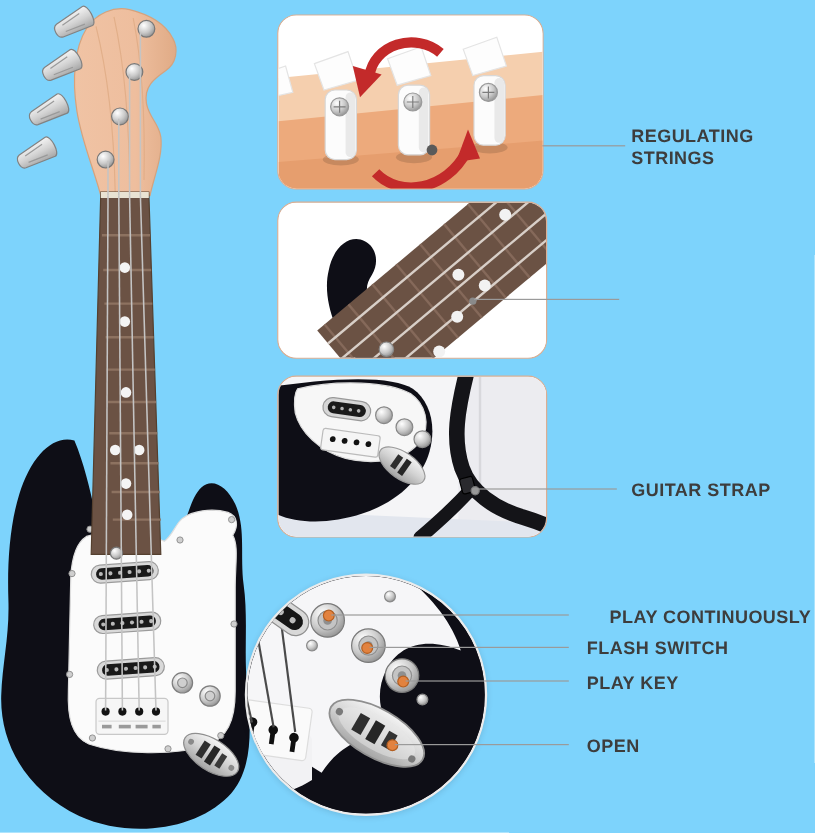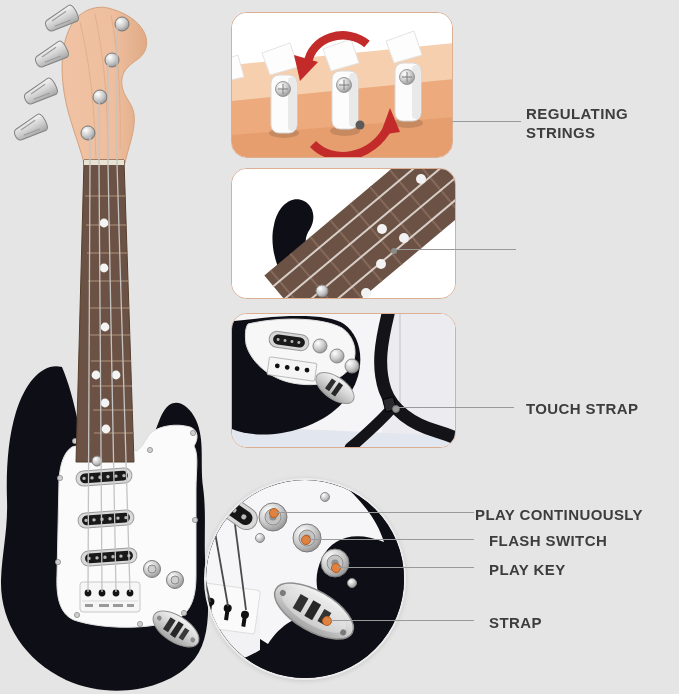--- a/index.html
+++ b/index.html
@@ -1,16 +1,16 @@
 <!DOCTYPE html>
 <html><head>
 <meta charset="utf-8">
 <style>
   html,body{margin:0;padding:0;background:#fff;}
-  #canvas{position:relative;width:679px;height:694px;background:#e5e5e5;overflow:hidden;
+  #canvas{position:relative;width:679px;height:694px;background:#7dd3fc;overflow:hidden;
           font-family:"Liberation Sans",sans-serif;}
   .crop{position:absolute;border:1.5px solid #dcae92;border-radius:16px;overflow:hidden;background:#fff;box-sizing:border-box;}
   #crop1{left:231px;top:12px;width:222px;height:146px;}
   #crop2{left:231px;top:168px;width:225px;height:131px;}
   #crop3{left:231px;top:313px;width:225px;height:135px;}
   #circleCrop{position:absolute;left:204px;top:478px;width:202px;height:202px;border-radius:50%;
               overflow:hidden;border:2px solid #ececec;box-shadow:0 1px 5px rgba(0,0,0,.12);box-sizing:border-box;background:#0e0e16;}
   .callout-line{position:absolute;height:1.4px;background:#9a9a9a;z-index:5;}
   .flabel{position:absolute;color:#3d3d3d;font-weight:bold;font-size:15px;letter-spacing:.4px;
           white-space:nowrap;z-index:6;line-height:19px;}
@@ -408,19 +408,19 @@
 
   <div class="callout-line" style="left:452px;top:121px;width:69px;"></div>
   <div class="callout-line" style="left:395px;top:249px;width:121px;"></div>
   <div class="callout-line" style="left:396px;top:407px;width:118px;"></div>
   <div class="callout-line" style="left:276px;top:512px;width:198px;"></div>
   <div class="callout-line" style="left:308px;top:539px;width:166px;"></div>
   <div class="callout-line" style="left:338px;top:567px;width:136px;"></div>
   <div class="callout-line" style="left:329px;top:620px;width:145px;"></div>
 
   <div class="flabel wrap" style="left:526px;top:104px;">REGULATING STRINGS</div>
-  <div class="flabel" style="left:526px;top:399px;">TOUCH STRAP</div>
-  <div class="flabel" style="left:475px;top:505px;">PLAY CONTINUOUSLY</div>
+  <div class="flabel" style="left:526px;top:399px;">GUITAR STRAP</div>
+  <div class="flabel" style="left:508px;top:505px;">PLAY CONTINUOUSLY</div>
   <div class="flabel" style="left:489px;top:531px;">FLASH SWITCH</div>
   <div class="flabel" style="left:489px;top:560px;">PLAY KEY</div>
-  <div class="flabel" style="left:489px;top:613px;">STRAP</div>
+  <div class="flabel" style="left:489px;top:613px;">OPEN</div>
 
 </div>
 
 </body></html>

